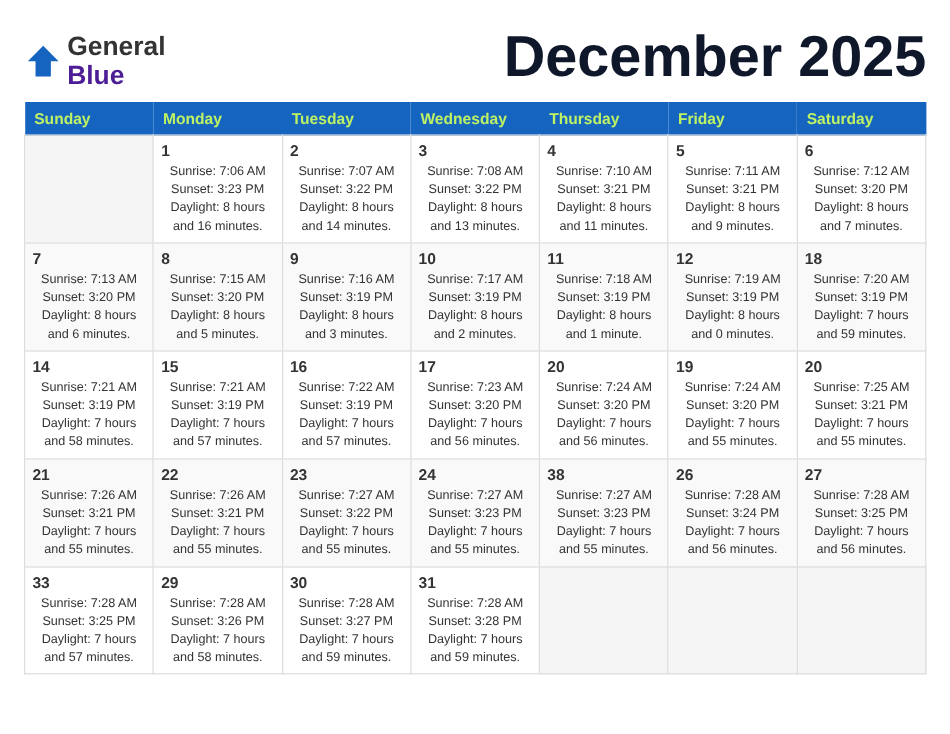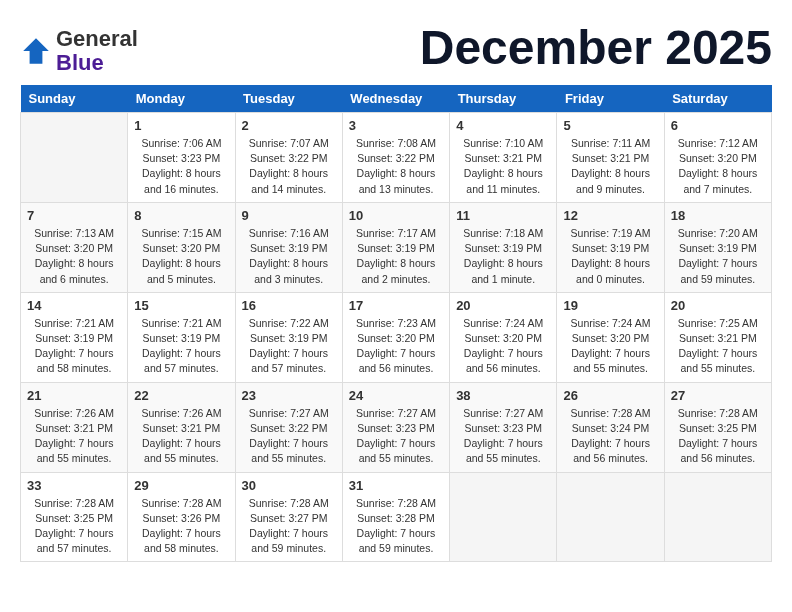--- a/index.html
+++ b/index.html
@@ -44,21 +44,21 @@
       font-size: 16px;
       color: #555;
     }
     table {
       width: 100%;
       border-collapse: collapse;
       font-size: 11px;
     }
     thead tr th {
       background-color: #1565c0;
-      color: #ffffff;
+      color: #bef264;
       text-align: left;
       padding: 6px 8px;
       font-size: 13px;
       font-weight: bold;
     }
     tbody tr td {
       border: 1px solid #ddd;
       vertical-align: top;
       padding: 5px 6px;
       min-height: 80px;

